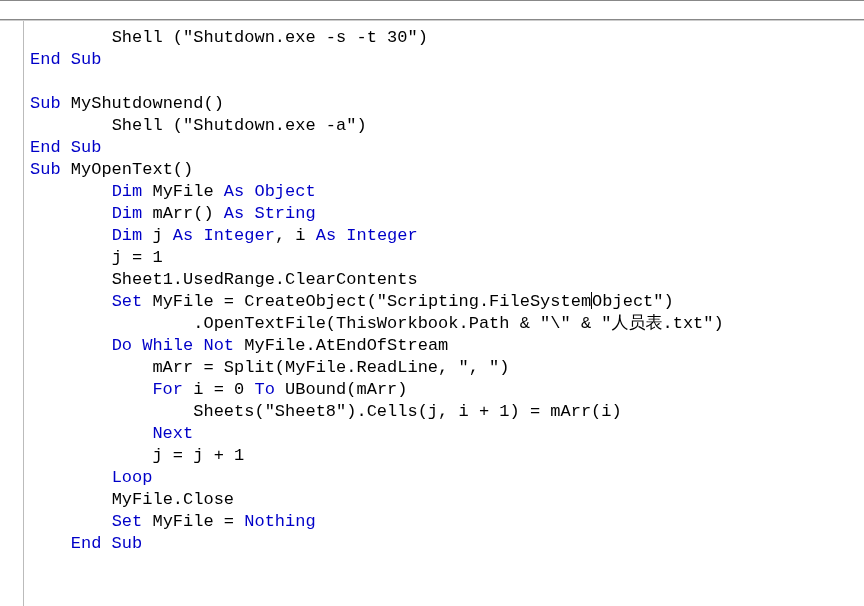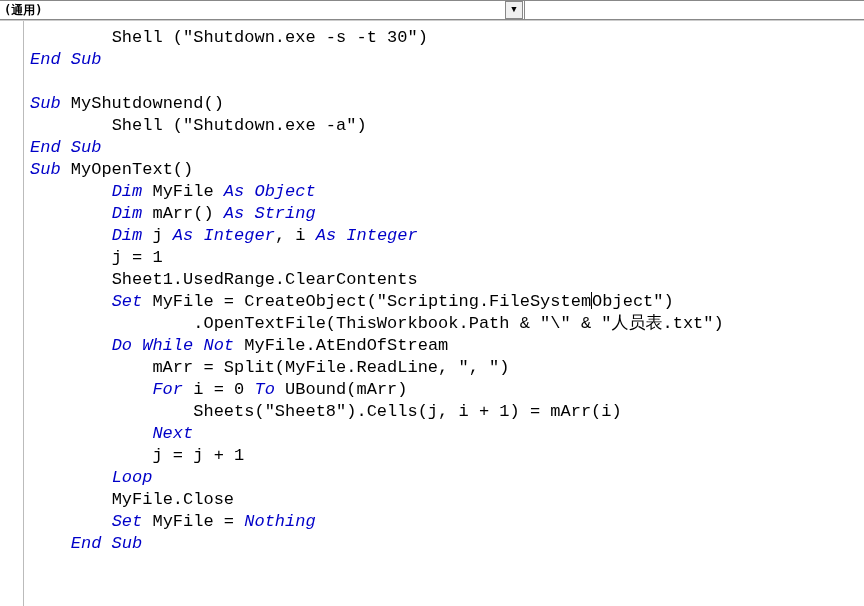--- a/index.html
+++ b/index.html
@@ -74,40 +74,34 @@
       background: #fff;
       padding: 6px 0 0 6px;
       font-family: "NSimSun", "SimSun", "Courier New", monospace;
       font-size: 17px;
       line-height: 22px;
       white-space: pre;
       font-weight: 400;
       overflow: hidden;
       flex: 1;
     }
-    .kw { color: #0000c8; font-style: italic; }
+    .kw { color: #0000c8; }
     .txt { color: #000; }
     .cur {
       display: inline-block;
       width: 1px;
       height: 17px;
       background: #000;
       vertical-align: middle;
       position: relative;
       top: -1px;
     }
   </style>
 </head>
 <body>
 
 <div class="top-bar">
-  <div class="dropdown-left">
-    <span class="dropdown-left-label">(通用)</span>
-    <div class="dropdown-arrow-btn">
-      <span>▼</span>
-    </div>
-  </div>
 </div>
 
 <div class="editor-wrap">
   <div class="margin-col"></div>
   <div class="code-area" id="code-area"><div>        <span class="txt">Shell ("Shutdown.exe -s -t 30")</span></div><div><span class="kw">End Sub</span></div><div>&nbsp;</div><div><span class="kw">Sub</span><span class="txt"> MyShutdownend()</span></div><div>        <span class="txt">Shell ("Shutdown.exe -a")</span></div><div><span class="kw">End Sub</span></div><div><span class="kw">Sub</span><span class="txt"> MyOpenText()</span></div><div>        <span class="kw">Dim</span><span class="txt"> MyFile </span><span class="kw">As Object</span></div><div>        <span class="kw">Dim</span><span class="txt"> mArr() </span><span class="kw">As String</span></div><div>        <span class="kw">Dim</span><span class="txt"> j </span><span class="kw">As Integer</span><span class="txt">, i </span><span class="kw">As Integer</span></div><div>        <span class="txt">j = 1</span></div><div>        <span class="txt">Sheet1.UsedRange.ClearContents</span></div><div>        <span class="kw">Set</span><span class="txt"> MyFile = CreateObject("Scripting.FileSystem</span><span class="cur"></span><span class="txt">Object")</span></div><div>                <span class="txt">.OpenTextFile(ThisWorkbook.Path &amp; "\" &amp; "人员表.txt")</span></div><div>        <span class="kw">Do While Not</span><span class="txt"> MyFile.AtEndOfStream</span></div><div>            <span class="txt">mArr = Split(MyFile.ReadLine, ", ")</span></div><div>            <span class="kw">For</span><span class="txt"> i = 0 </span><span class="kw">To</span><span class="txt"> UBound(mArr)</span></div><div>                <span class="txt">Sheets("Sheet8").Cells(j, i + 1) = mArr(i)</span></div><div>            <span class="kw">Next</span></div><div>            <span class="txt">j = j + 1</span></div><div>        <span class="kw">Loop</span></div><div>        <span class="txt">MyFile.Close</span></div><div>        <span class="kw">Set</span><span class="txt"> MyFile = </span><span class="kw">Nothing</span></div><div>    <span class="kw">End Sub</span></div></div>
 </div>
 
 </body></html>

